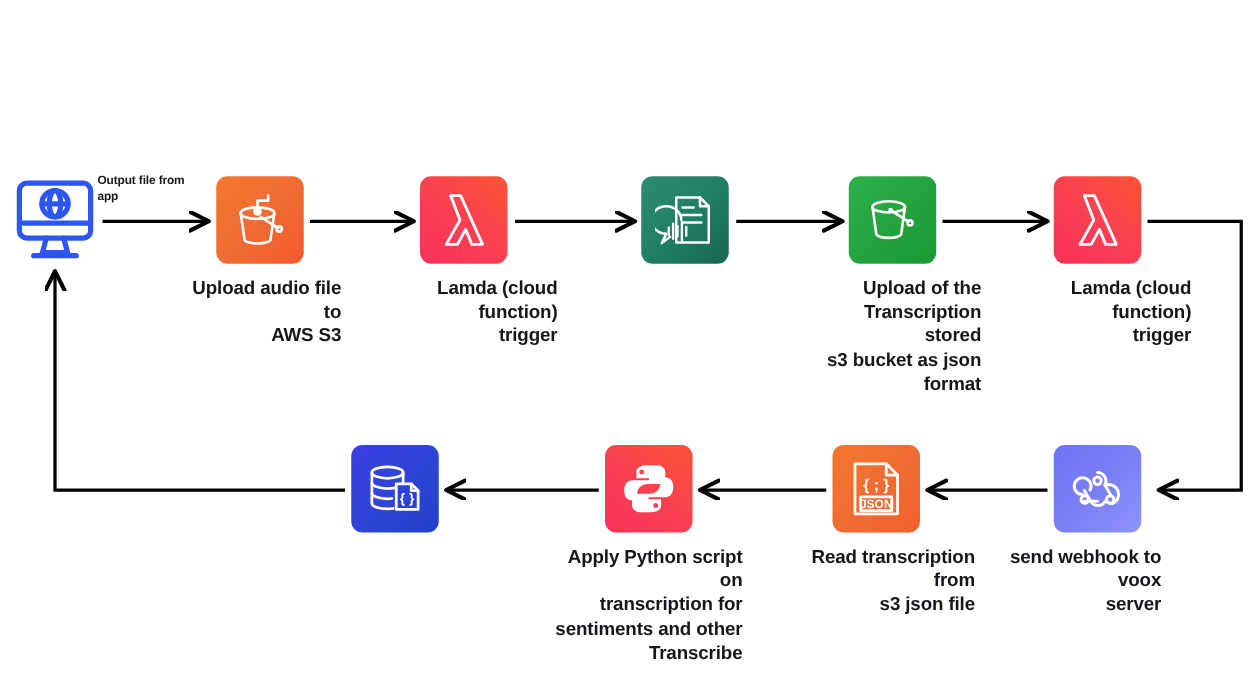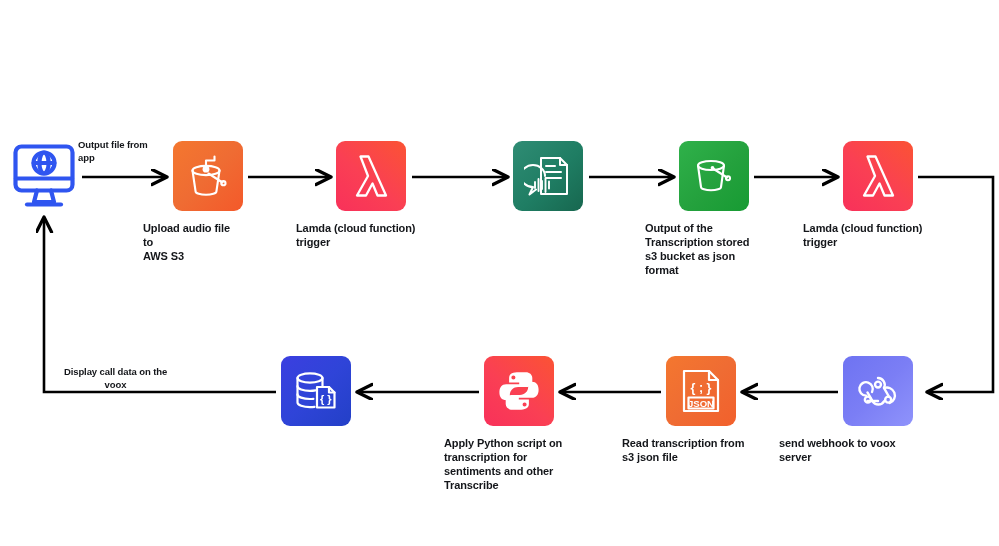--- a/index.html
+++ b/index.html
@@ -27,22 +27,22 @@
     height: 70px;
     border-radius: 9px;
     display: flex;
     align-items: center;
     justify-content: center;
     box-sizing: border-box;
   }
   .node svg { display: block; }
   .caption {
     position: absolute;
-    text-align: left;
-    font-size: 11px;
+    text-align: right;
+    font-size: 15px;
     font-weight: bold;
     color: #14161a;
     line-height: 1.28;
     letter-spacing: -0.1px;
     white-space: pre-line;
   }
   .edge-label {
     position: absolute;
     font-size: 9.5px;
     font-weight: bold;
@@ -168,21 +168,21 @@
     <svg width="44" height="44" viewBox="0 0 44 44" xmlns="http://www.w3.org/2000/svg">
       <g fill="none" stroke="#ffffff" stroke-width="2.1" stroke-linejoin="round" stroke-linecap="round">
         <ellipse cx="19" cy="11.5" rx="13" ry="4.5"></ellipse>
         <path d="M6,11.5 L9,33 C9,34.8 13.5,36.3 19,36.3 C24.5,36.3 29,34.8 29,33 L32,11.5"></path>
         <path d="M21,14.5 L35,23.5"></path>
         <circle cx="36" cy="24.3" r="2"></circle>
         <circle cx="20.5" cy="14" r="1.9" fill="#ffffff" stroke="none"></circle>
       </g>
     </svg>
   </div>
-  <div class="caption" style="left:645px; top:221px; width:140px;">Output of the
+  <div class="caption" style="left:645px; top:221px; width:140px;">Upload of the
 Transcription stored
 s3 bucket as json
 format</div>
 
   <div class="node bg-lambda" style="left:843px; top:141px;">
     <svg width="48" height="48" viewBox="0 0 48 48" xmlns="http://www.w3.org/2000/svg">
       <path d="M13.5,4.5 L21.5,4.5 L39,43.5 L30.5,43.5 L25.5,31.5 L19,43.5 L10,43.5 L21,24 L13.5,4.5 Z" fill="none" stroke="#ffffff" stroke-width="2.3" stroke-linejoin="round"></path>
     </svg>
   </div>
   <div class="caption" style="left:803px; top:221px; width:150px;">Lamda (cloud function)
@@ -257,16 +257,14 @@
       </g>
       <g fill="#ffffff" font-family="'Liberation Sans', sans-serif" text-anchor="middle">
         <text x="32.7" y="33.5" font-size="11" font-weight="bold">{ }</text>
       </g>
     </svg>
   </div>
 
   <div class="edge-label" style="left:78px; top:139px; width:105px; text-align:left;">Output file from
 app</div>
 
-  <div class="edge-label" style="left:48px; top:366px; width:135px; text-align:center;">Display call data on the
-voox</div>
 
 </div>
 
 </body></html>

